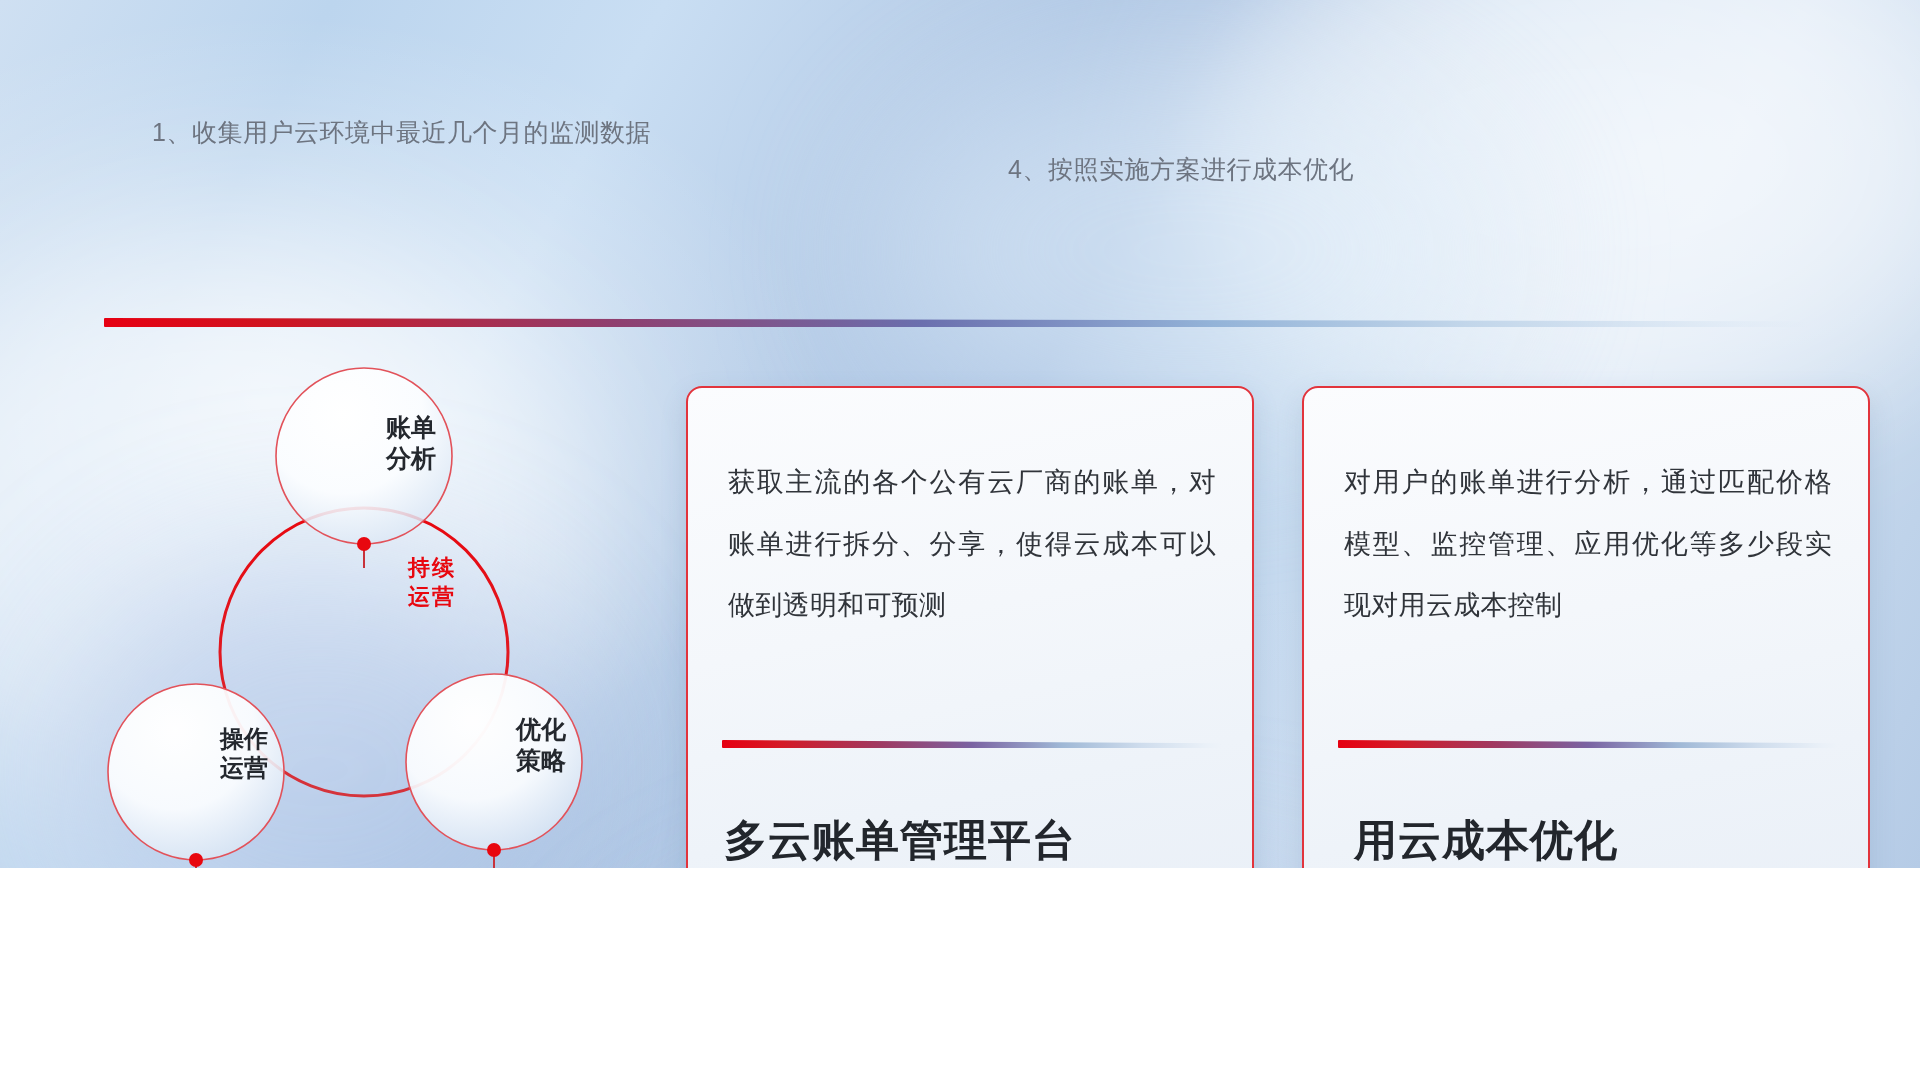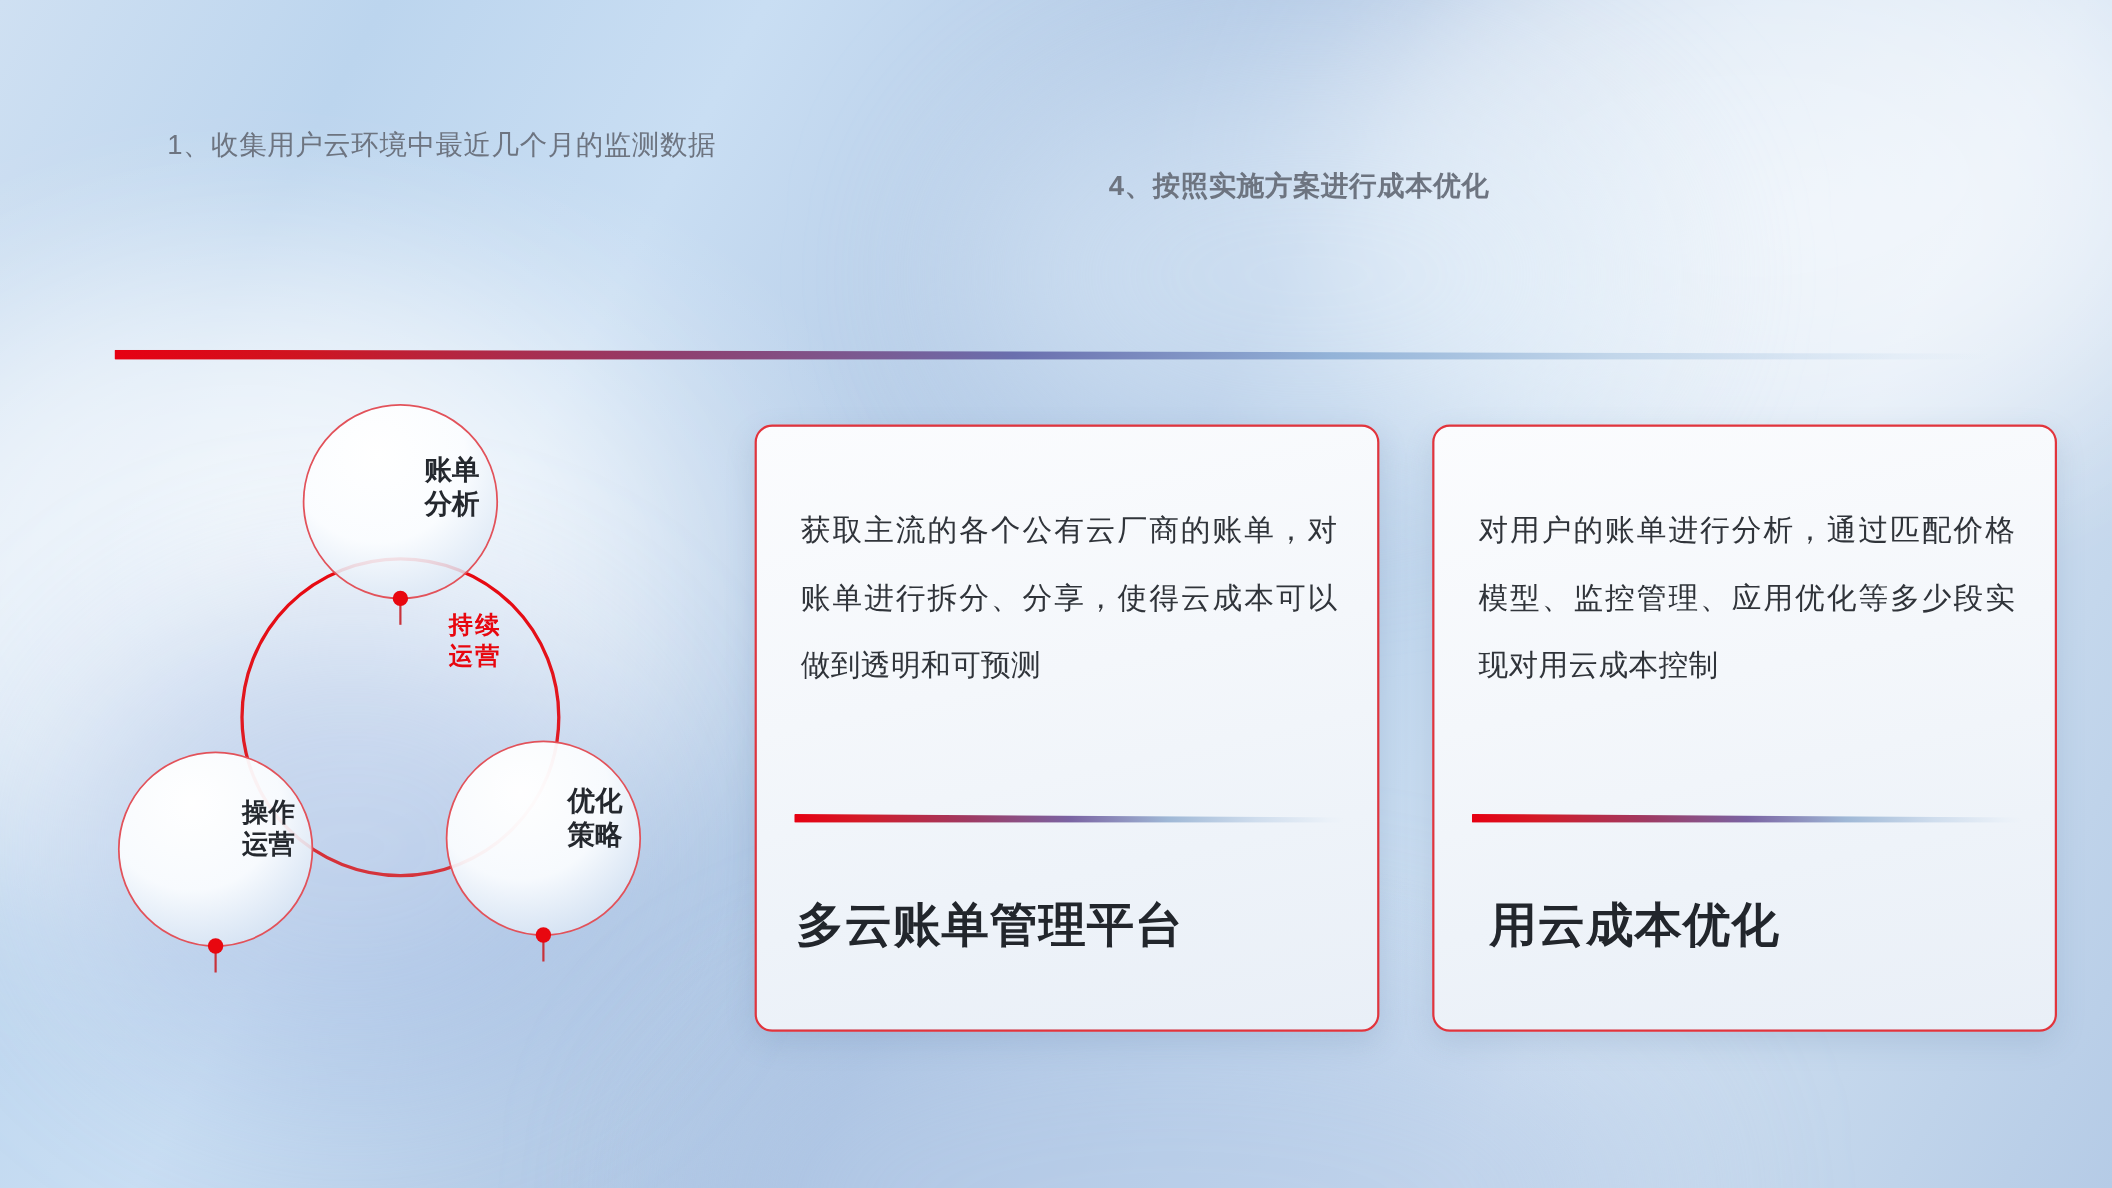--- a/index.html
+++ b/index.html
@@ -7,21 +7,21 @@
     padding: 0;
     width: 1920px;
     height: 1080px;
     overflow: hidden;
     font-family: "Liberation Sans", "DejaVu Sans", sans-serif;
   }
 
   #slide {
     position: relative;
     width: 1920px;
-    height: 1080px;
+    height: 868px;
     background:
       radial-gradient(ellipse 900px 620px at 14% 46%, rgba(255,255,255,0.55) 0%, rgba(255,255,255,0.0) 62%),
       radial-gradient(ellipse 760px 520px at 86% 18%, rgba(255,255,255,0.42) 0%, rgba(255,255,255,0.0) 66%),
       radial-gradient(ellipse 700px 460px at 50% 96%, rgba(185,205,232,0.55) 0%, rgba(255,255,255,0.0) 70%),
       linear-gradient(118deg,
         #cfe0f2 0%,
         #bcd5ee 14%,
         #c9def3 28%,
         #b9cfe9 40%,
         #a9c2e2 52%,
@@ -52,21 +52,21 @@
     font-size: 25px;
     letter-spacing: 0.5px;
   }
   .bullets .row {
     white-space: nowrap;
     line-height: 1;
   }
   #bullets-left  { left: 152px; top: 120px; }
   #bullets-right { left: 1008px; top: 157px; }
   #bullets-left .row  { margin-bottom: 42px; }
-  #bullets-right .row { margin-bottom: 42px; font-weight: bold; }
+  #bullets-right .row { margin-bottom: 42px; }
 
   
   #divider {
     position: absolute;
     left: 104px;
     top: 318px;
     width: 1704px;
     height: 9px;
     background: linear-gradient(90deg,
         #e60012 0%,
@@ -93,21 +93,21 @@
   .venn-label {
     position: absolute;
     text-align: right;
     color: #24282e;
     font-weight: bold;
     line-height: 1.22;
     white-space: pre-line;
   }
   #venn-label-top    { left: 200px; top: 60px;  width: 140px; font-size: 25px; }
   #venn-label-left   { left: 32px;  top: 372px; width: 140px; font-size: 24px; }
-  #venn-label-right  { left: 330px; top: 362px; width: 140px; font-size: 25px; font-family: Liberation Serif, serif; }
+  #venn-label-right  { left: 330px; top: 362px; width: 140px; font-size: 25px; }
   #venn-label-center {
     left: 180px; top: 202px; width: 180px;
     font-size: 22px; color: #e8070f; letter-spacing: 2px; line-height: 1.3;
   }
 
   
   .card {
     position: absolute;
     top: 386px;
     width: 568px;

